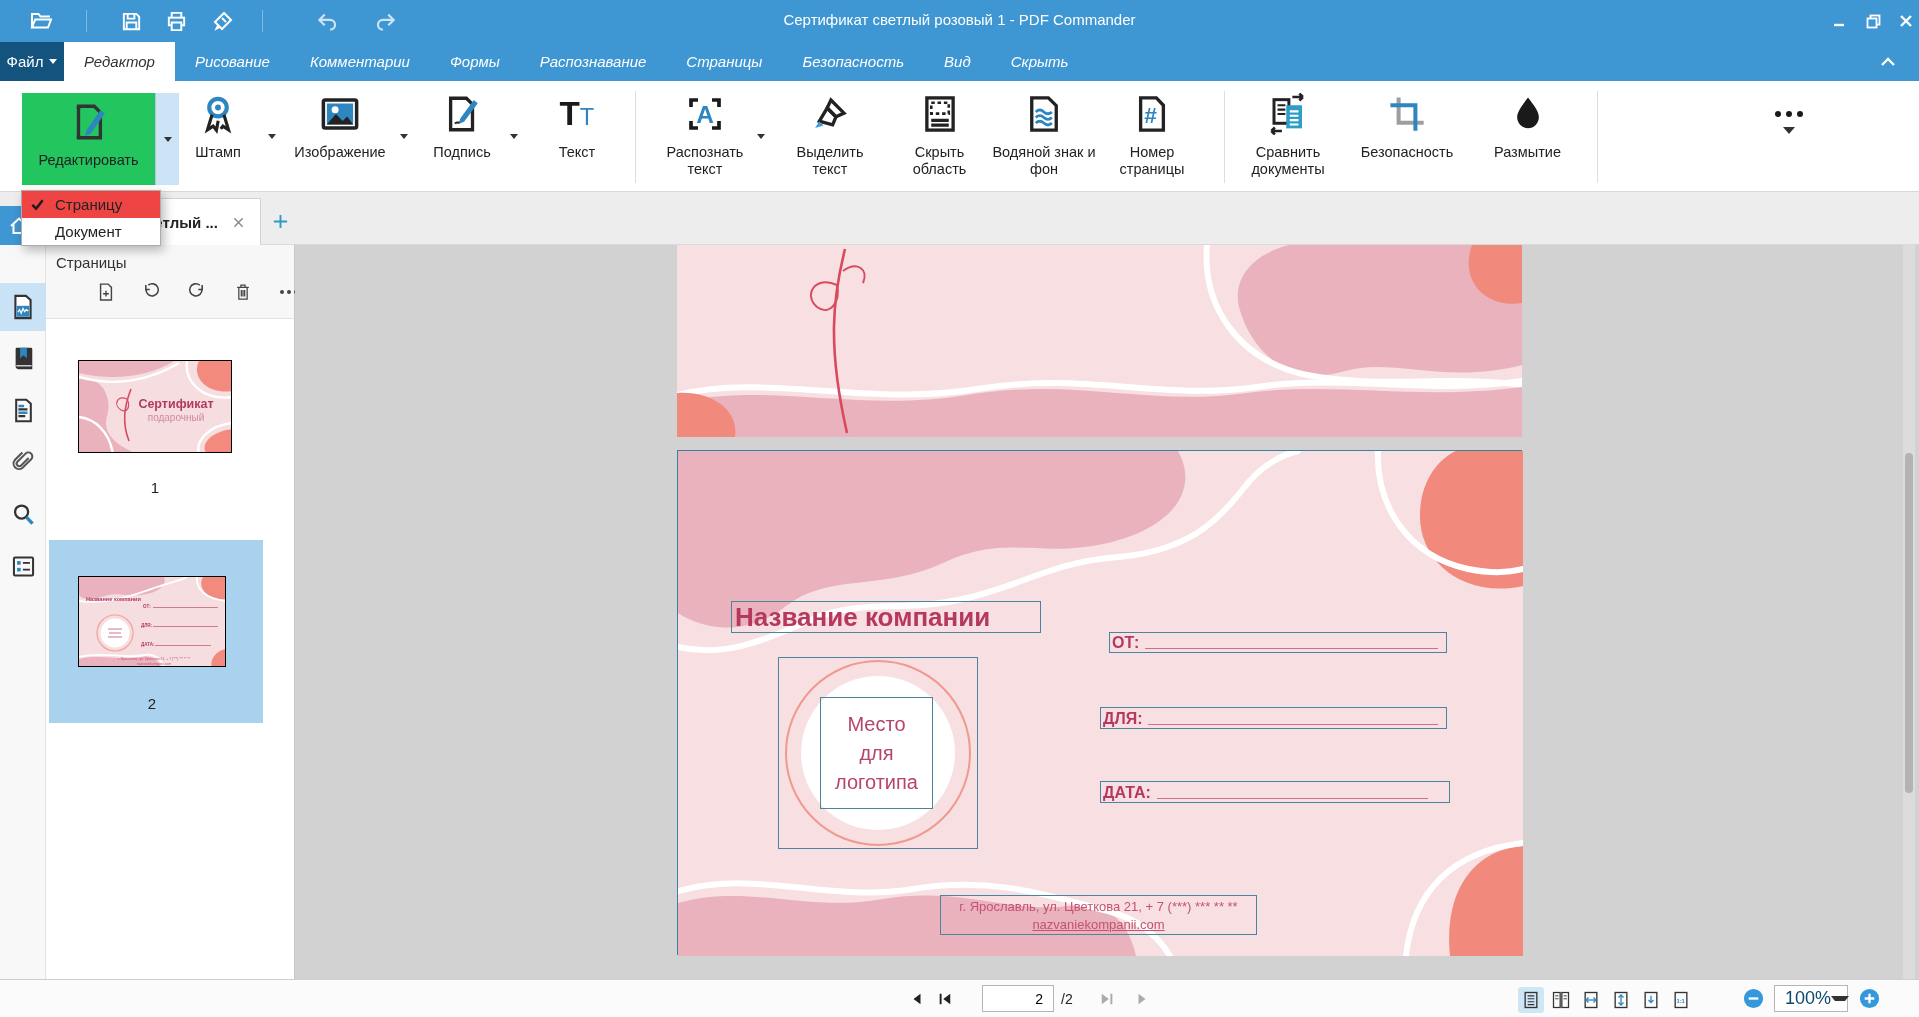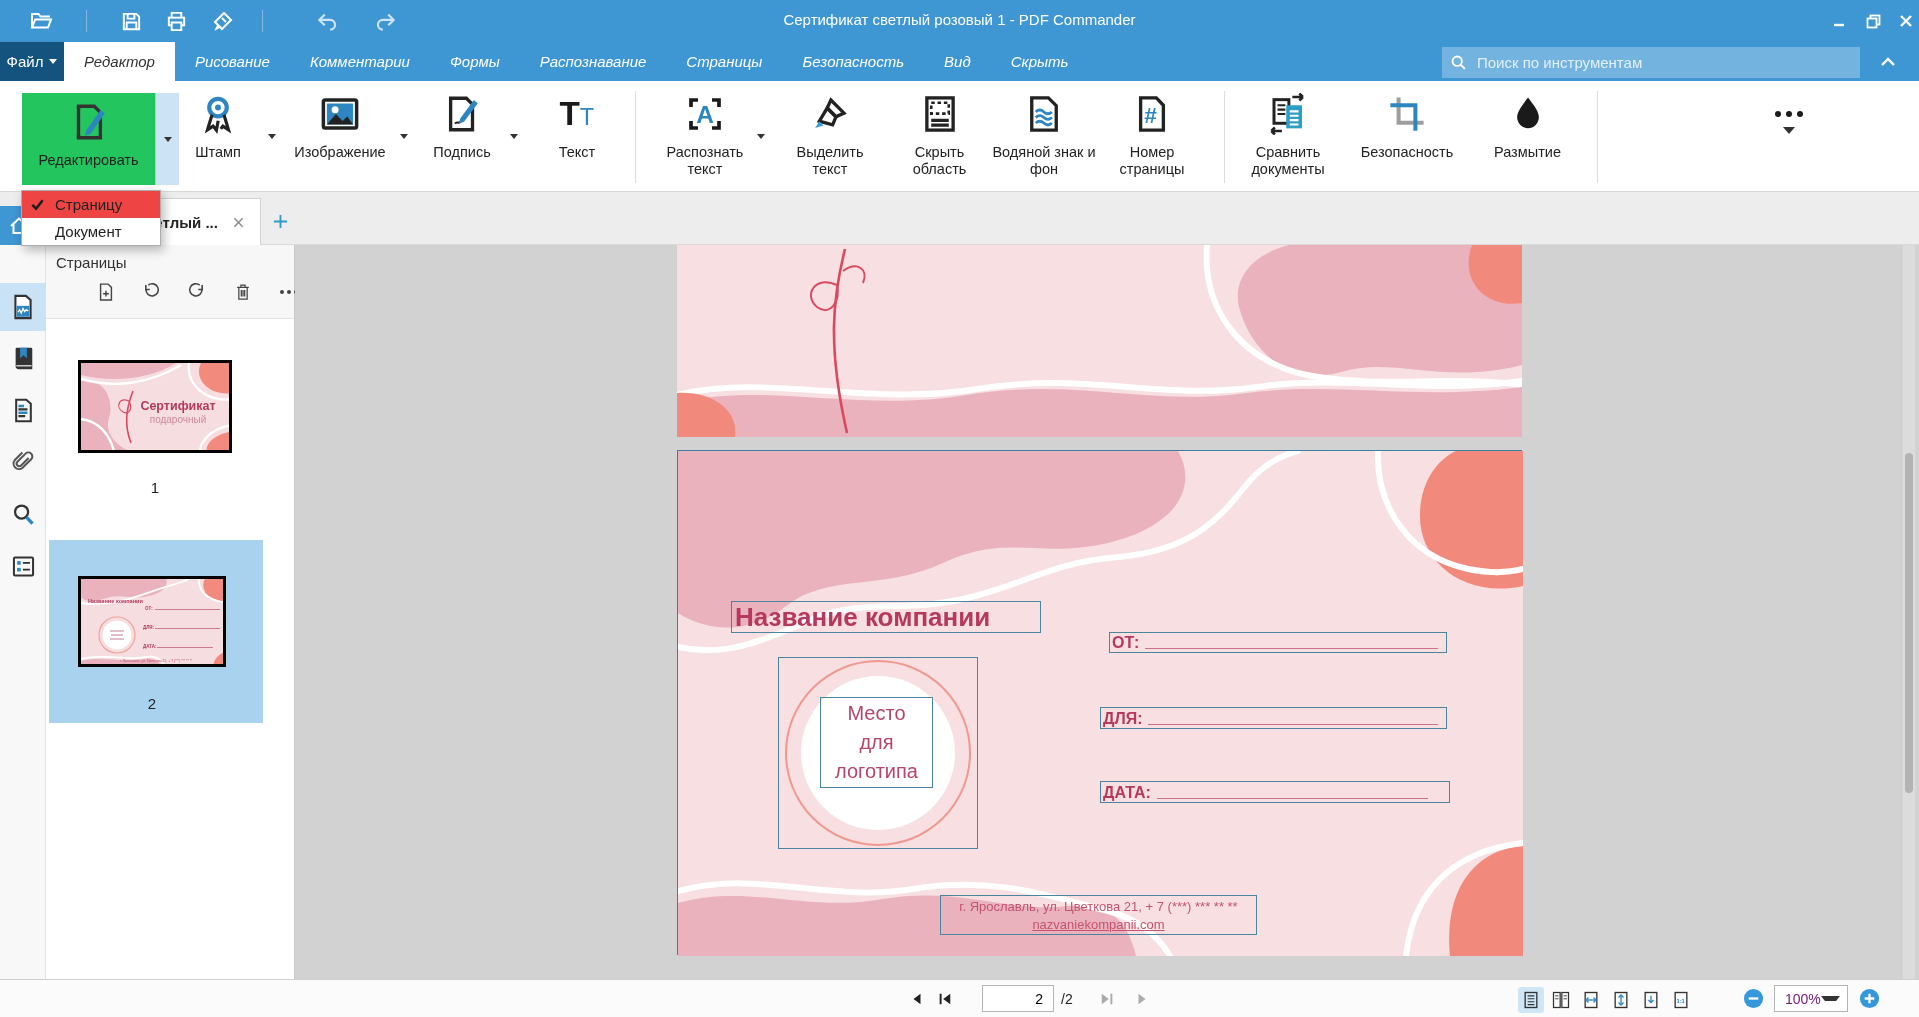--- a/index.html
+++ b/index.html
@@ -41,37 +41,37 @@
   .newtab{left:268px;top:17px;width:24px;height:24px;display:flex;align-items:center;justify-content:center;cursor:pointer;}
   
   .sidebar{left:0;top:245px;width:46px;height:734px;background:#f8f8f8;border-right:1px solid #e2e2e2;}
   .side-btn{left:0;width:46px;height:48px;display:flex;align-items:center;justify-content:center;cursor:pointer;}
   .side-btn.sel{background:#c9e2f5;}
   
   .panel{left:46px;top:245px;width:249px;height:734px;background:#f7f7f7;border-right:1px solid #c9c9c9;}
   .panel-title{left:10px;top:9px;font-size:15px;color:#333;}
   .pt-btn{top:35px;width:24px;height:24px;display:flex;align-items:center;justify-content:center;cursor:pointer;}
   .thumbs{left:0;top:73px;width:248px;height:661px;background:#fff;border-top:1px solid #e3e3e3;}
-  .thumb-frame{border:3px solid #000000;overflow:hidden;background:#c4b5fd;}
+  .thumb-frame{border:1px solid #000000;overflow:hidden;background:#c4b5fd;}
   .page-num{font-size:15px;color:#222;text-align:center;}
   
   .canvas{left:295px;top:245px;width:1624px;height:734px;background:#d2d2d2;overflow:hidden;}
   .page1{left:382px;top:0;width:845px;height:192px;background:#f7dfe2;overflow:hidden;}
   .page2{left:382px;top:205px;width:845px;height:505px;background:#f7dfe2;border:1.5px solid #3b7fa3;overflow:visible;}
   .ebox{position:absolute;border:1px solid #4a85a0;}
   .cert-label{font-weight:bold;color:#b5395f;}
   .fill-line{flex:1;border-bottom:1.5px solid #c9718d;margin:0 8px 3px 6px;}
   
   .statusbar{left:0;top:979px;width:1919px;height:38px;background:#fbfbfb;border-top:1px solid #cfcfcf;}
   .nav-btn{top:11px;width:18px;height:16px;display:flex;align-items:center;justify-content:center;cursor:pointer;}
   .page-input{left:982px;top:5px;width:72px;height:27px;border:1px solid #b5b5b5;background:#fff;text-align:right;font-size:14px;padding-right:10px;outline:none;}
   .view-btn{top:7px;width:26px;height:26px;display:flex;align-items:center;justify-content:center;border-radius:3px;cursor:pointer;}
   .view-btn.sel{background:#cfe6f7;}
   .zoombox{left:1774px;top:5px;width:74px;height:27px;background:#fff;border:1px solid #b5b5b5;display:flex;align-items:center;cursor:pointer;}
-  .zoombox span{flex:1;font-size:14px;color:#701a75;padding-left:10px;}
+  .zoombox span{flex:1;font-size:18px;color:#0c4a6e;padding-left:10px;}
   svg{display:block;}
 </style>
 </head>
 <body>
 
 <div class="app">
 
   <div class="abs titlebar">
     <div class="abs tb-btn" style="left:28px">
       <span>
@@ -176,29 +176,20 @@
         </div>
       <div class="menu-item">
           <span>Безопасность</span>
         </div>
       <div class="menu-item">
           <span>Вид</span>
         </div>
       <div class="menu-item">
           <span>Скрыть</span>
         </div>
-    </div>
-    <div class="abs searchbox">
-      <span>
-          <svg width="17" height="17" viewBox="0 0 20 20">
-            <circle cx="8.5" cy="8.5" r="5.5" fill="none" stroke="#fff" stroke-width="2.2"></circle>
-            <path d="M12.5 12.5l5 5" stroke="#fff" stroke-width="2.2"></path>
-          </svg>
-        </span>
-      <input type="text" placeholder="Поиск по инструментам" style="">
     </div>
     <div class="abs" style="left:1878px;top:10px;cursor:pointer">
       <span><svg width="20" height="20" viewBox="0 0 20 20">
             <path d="M4 13l6-6 6 6" fill="none" stroke="#fff" stroke-width="2.4"></path>
           </svg></span>
     </div>
   </div>
 
   <div class="abs ribbon">
     <div class="abs edit-block">
@@ -609,21 +600,21 @@
       <div class="ebox" style="left:422px;top:330px;width:350px;height:22px;display:flex;align-items:flex-end">
         <span class="cert-label" style="font-size:16px;padding-left:2px">ДАТА:</span>
         <span class="fill-line" style="flex:0 0 78%"></span>
       </div>
 
       <div class="ebox" style="left:100px;top:206px;width:200px;height:192px">
         <svg width="198" height="190" viewBox="0 0 198 190" style="overflow:visible">
           <circle cx="99" cy="95" r="92" fill="none" stroke="#f0998f" stroke-width="2"></circle>
           <circle cx="99" cy="95" r="77" fill="#fff"></circle>
         </svg>
-        <div class="ebox" style="left:41px;top:39px;width:113px;height:91px;display:flex;flex-direction:column;justify-content:center;text-align:center">
+        <div class="ebox" style="left:41px;top:39px;width:113px;height:112px;display:flex;flex-direction:column;justify-content:center;text-align:center">
           <span style="font-size:20px;line-height:29px;color:#b5456b">Место</span>
           <span style="font-size:20px;line-height:29px;color:#b5456b">для</span>
           <span style="font-size:20px;line-height:29px;color:#b5456b">логотипа</span>
         </div>
       </div>
 
       <div class="ebox" style="left:262px;top:444px;width:317px;height:40px;text-align:center;padding-top:2px">
         <div style="font-size:13px;color:#c4536f;line-height:18px;white-space:nowrap">г. Ярославль, ул. Цветкова 21, + 7 (***) *** ** **</div>
         <div style="font-size:13px;color:#c4536f;line-height:18px;text-decoration:underline">nazvaniekompanii.com</div>
       </div>

